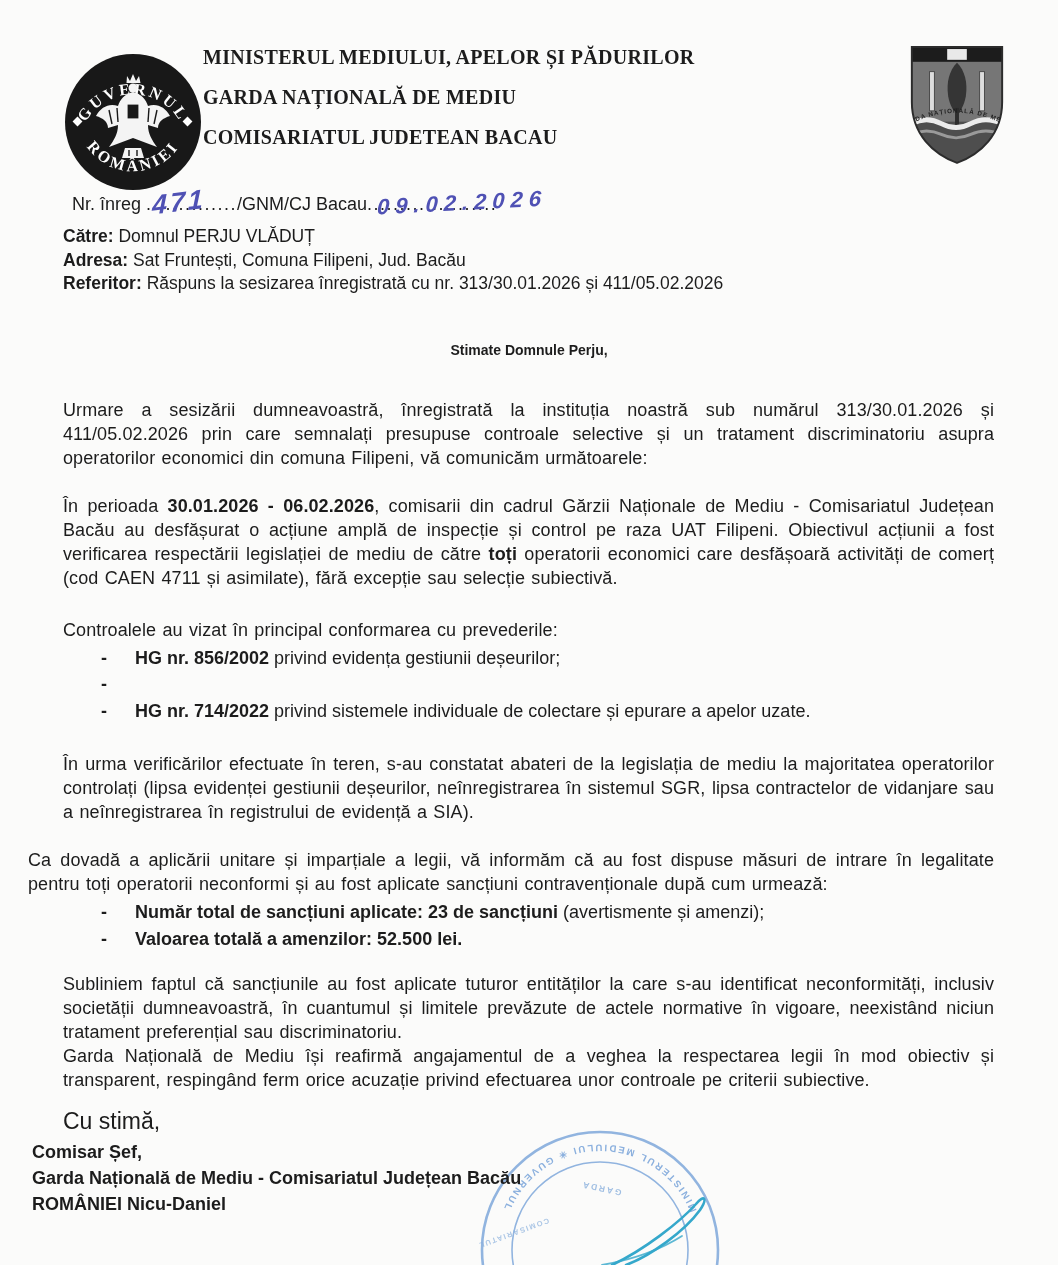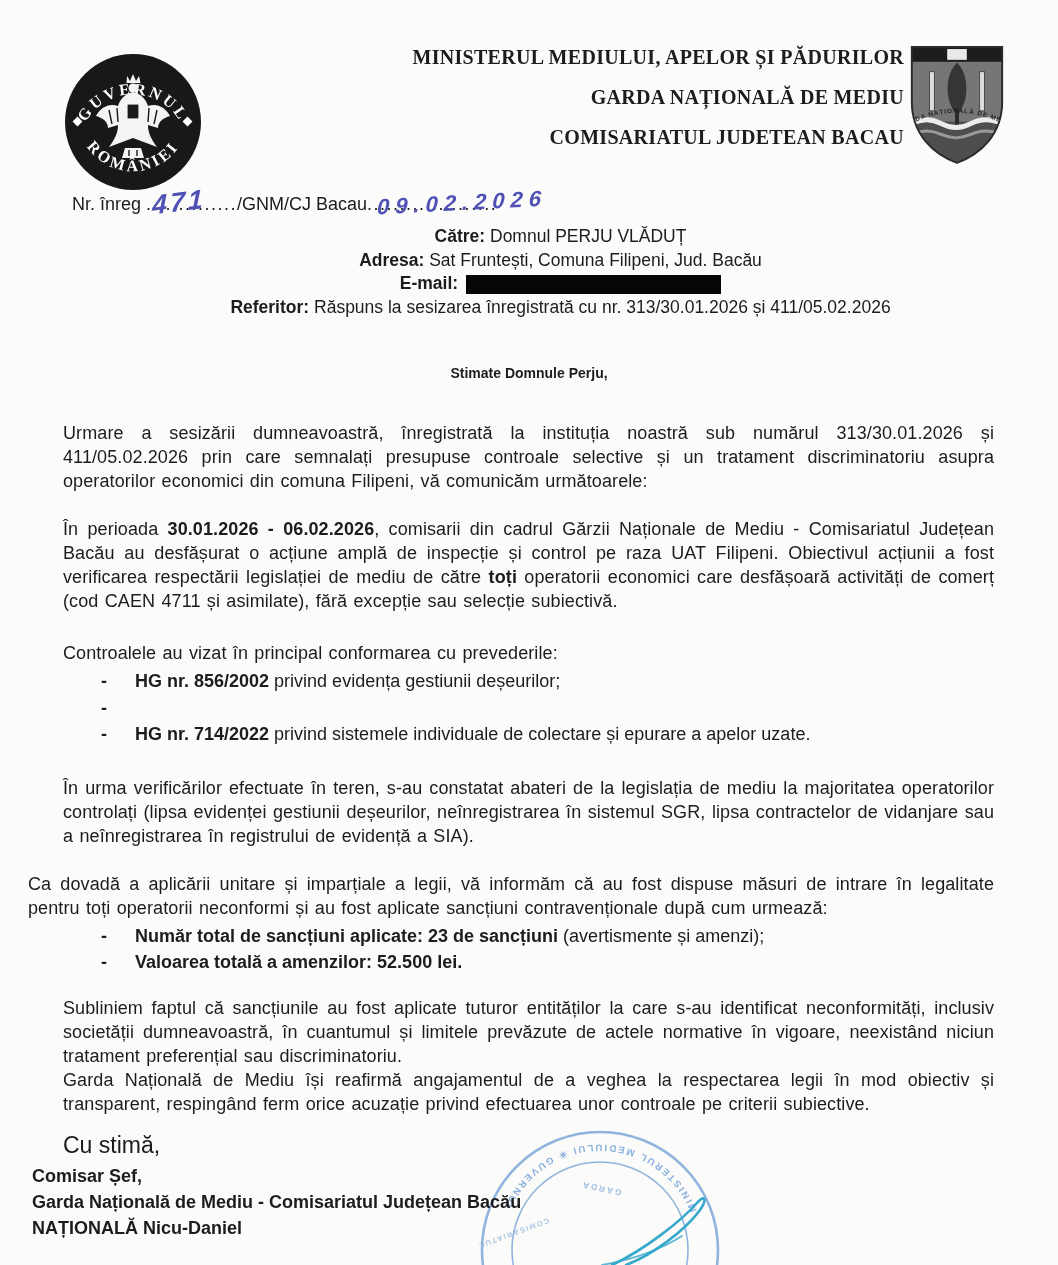--- a/index.html
+++ b/index.html
@@ -5,38 +5,38 @@
   html,body{margin:0;padding:0;background:#888;}
   .page{
     position:relative;width:1058px;height:1265px;margin:0 auto;
     background:#fbfbfa;color:#1c1c1c;overflow:hidden;
     font-family:"Liberation Sans","DejaVu Sans",sans-serif;
   }
   
   .header{display:flex;align-items:flex-start;padding:38px 48px 0 63px;}
   .seal{width:140px;height:140px;margin-top:14px;flex:none;}
   .header-text{
-    flex:1;text-align:right;padding-top:8px;
+    flex:1;text-align:left;padding-top:8px;
     font-family:"Liberation Serif","DejaVu Serif",serif;
     font-weight:bold;font-size:20px;letter-spacing:.3px;
   }
   .h-line{margin-bottom:17px;}
   .emblem{width:106px;height:132px;flex:none;margin-top:0;}
   
   .reg-line{margin:2px 0 0 72px;font-size:18px;white-space:nowrap;}
   .dots-wrap{position:relative;display:inline-block;}
   .dots{letter-spacing:1.5px;}
   .hw{
     position:absolute;color:#4f51b4;font-style:italic;font-weight:bold;
     white-space:nowrap;pointer-events:none;
   }
   .hw-num{font-size:27px;left:6px;bottom:-3px;letter-spacing:3px;transform:rotate(-7deg) skewX(-8deg);}
   .hw-date{font-size:22px;left:10px;bottom:-1px;letter-spacing:6px;transform:rotate(-3deg) skewX(-6deg);}
   
-  .recipient{margin:10px 0 0 63px;font-size:17.5px;line-height:23.5px;text-align:center;}
+  .recipient{margin:10px 0 0 63px;font-size:17.5px;line-height:23.5px;}
   .r-label{font-weight:bold;}
   .redact{display:inline-block;width:255px;height:19px;background:#060606;vertical-align:middle;margin-left:8px;}
   
   .salutation{margin:46px 63px 0;text-align:center;font-weight:bold;font-size:14px;}
   .para{
     margin:24px 64px 0 63px;font-size:18px;line-height:24px;
     text-align:justify;letter-spacing:.1px;word-spacing:1.2px;
   }
   #p1{margin-top:40px;}
   #p4{margin-top:28px;}
@@ -134,23 +134,20 @@
   <div class="recipient">
     <div>
       <span class="r-label">Către:</span>
       <span>Domnul PERJU VLĂDUȚ</span>
     </div>
     <div>
       <span class="r-label">Adresa:</span>
       <span>Sat Fruntești, Comuna Filipeni, Jud. Bacău</span>
     </div>
     <div>
-      <span class="r-label">E-mail:</span><span class="redact"></span>
-    </div>
-    <div>
       <span class="r-label">Referitor:</span>
       <span>Răspuns la sesizarea înregistrată cu nr. 313/30.01.2026 și 411/05.02.2026</span>
     </div>
   </div>
 
   <p class="salutation">Stimate Domnule Perju,</p>
 
   <p class="para" id="p1">Urmare a sesizării dumneavoastră, înregistrată la instituția noastră sub numărul 313/30.01.2026 și 411/05.02.2026 prin care semnalați presupuse controale selective și un tratament discriminatoriu asupra operatorilor economici din comuna Filipeni, vă comunicăm următoarele:</p>
 
   <p class="para" id="p2"><span>În perioada </span><span class="b">30.01.2026 - 06.02.2026</span><span>, comisarii din cadrul Gărzii Naționale de Mediu - Comisariatul Județean Bacău au desfășurat o acțiune amplă de inspecție și control pe raza UAT Filipeni. Obiectivul acțiunii a fost verificarea respectării legislației de mediu de către </span><span class="b">toți</span><span> operatorii economici care desfășoară activități de comerț (cod CAEN 4711 și asimilate), fără excepție sau selecție subiectivă.</span></p>
@@ -206,16 +203,16 @@
       <path d="M 160,147 C 192,132 228,104 244,86 C 252,76 256,80 248,92 C 232,114 198,138 174,147"></path>
       <path d="M 150,147 C 178,142 208,132 230,118" stroke-width="1.8" opacity="0.8"></path>
     </g>
   </svg>
 
   <p class="closing">Cu stimă,</p>
 
   <div class="sig-block">
     <div>Comisar Șef,</div>
     <div>Garda Națională de Mediu - Comisariatul Județean Bacău</div>
-    <div>NAȚIONALĂ Nicu-Daniel</div>
+    <div>ROMÂNIEI Nicu-Daniel</div>
   </div>
 
 </div>
 
 </body></html>

